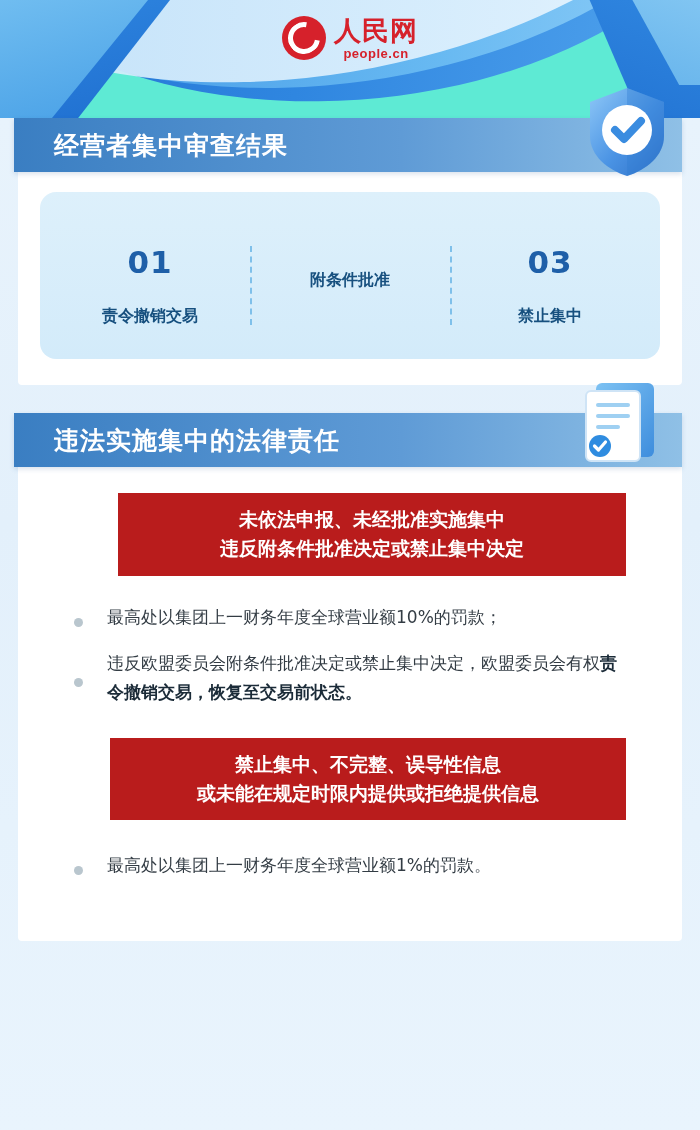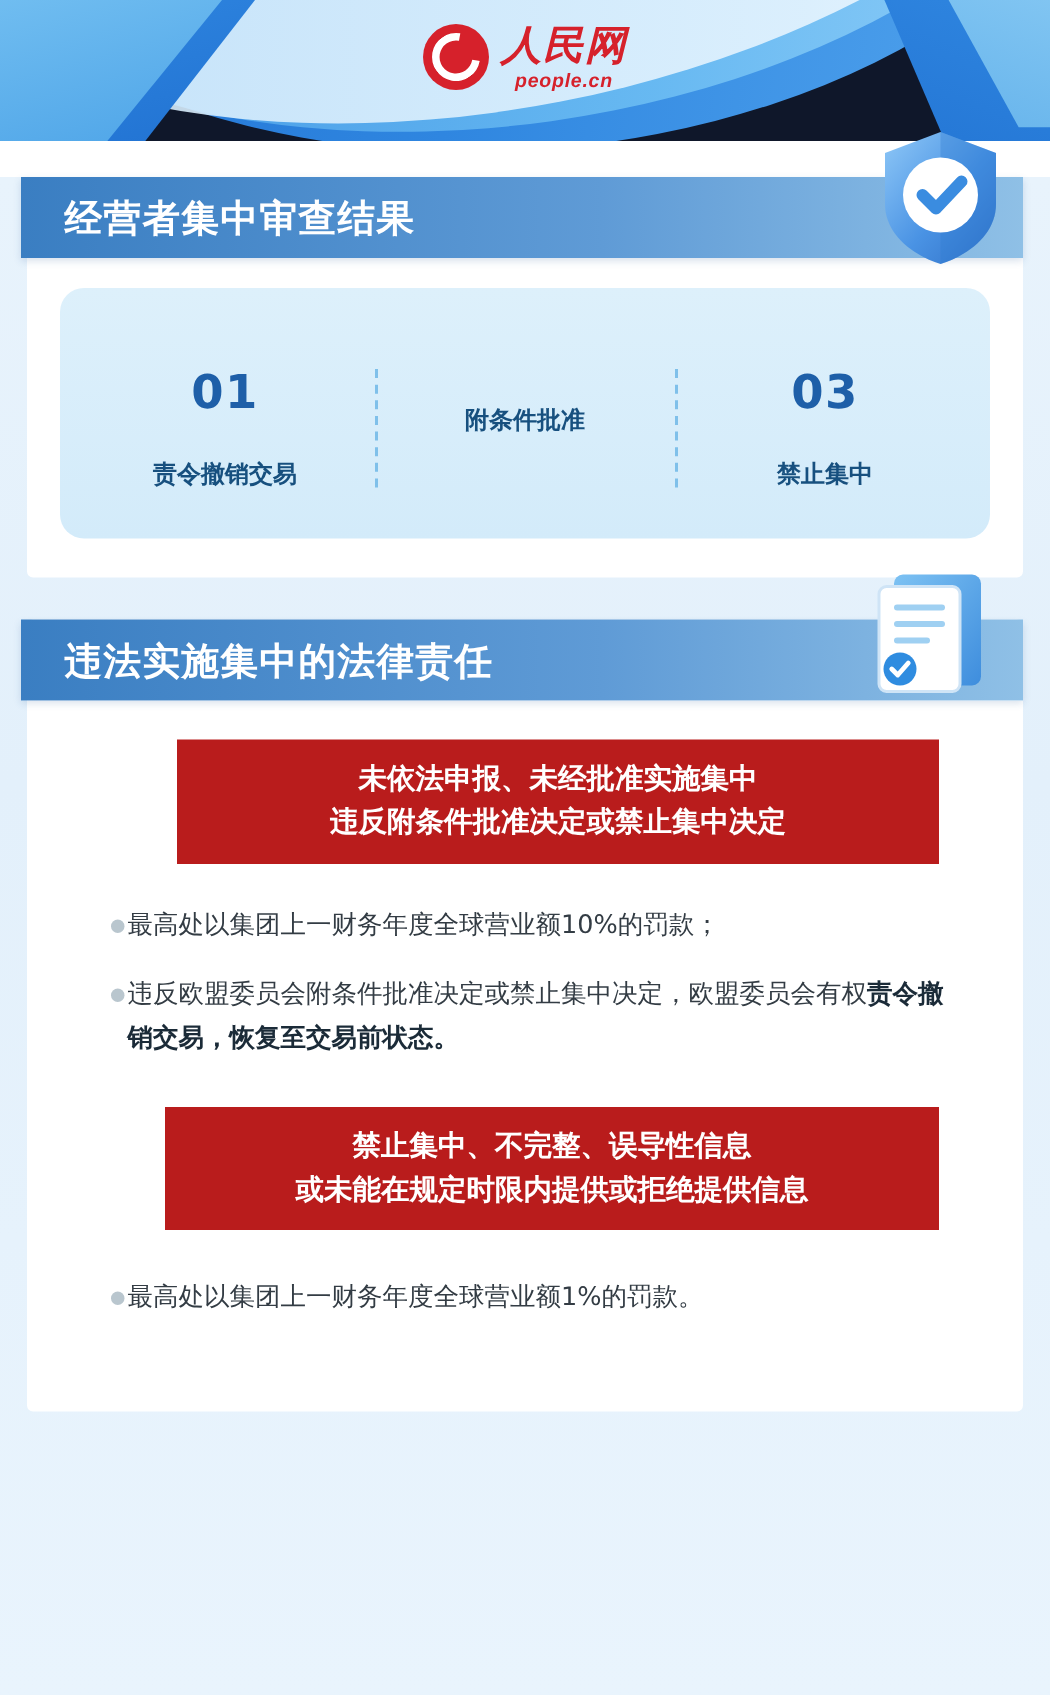--- a/index.html
+++ b/index.html
@@ -6,22 +6,22 @@
   html, body { width:700px; height:1130px; }
   body {
     font-family:"Liberation Sans","DejaVu Sans",sans-serif;
     background:#ffffff;
     position:relative;
     overflow:hidden;
   }
 
   
   .banner {
-    position:absolute; left:0; top:0; width:700px; height:94px;
-    background:#0f172a; overflow:hidden;font-style:italic;
+    position:absolute; left:0; top:0; width:700px; height:118px;
+    background:#5eead4; overflow:hidden;
   }
   .banner .wave-a {
     position:absolute; left:-60px; top:-150px; width:820px; height:250px;
     background:linear-gradient(100deg,#1f6fd0 0%,#2f86e0 45%,#56a8ef 100%);
     border-radius:0 0 50% 50%/0 0 100% 100%;
     transform:rotate(-4deg);
   }
   .banner .wave-b {
     position:absolute; left:-80px; top:-168px; width:860px; height:250px;
     background:linear-gradient(100deg,#3d93e4 0%,#6fc0f4 60%,#a9dcfb 100%);
@@ -96,21 +96,21 @@
     border-radius:4px;
     margin-bottom:28px;
   }
 
   .section-head {
     position:relative;
     height:54px;
     margin-left:-4px;
     background:linear-gradient(90deg,#3a7ec2 0%,#5f9bd6 58%,#8fc0e6 100%);
     display:flex; align-items:center;
-    padding-left:29px;
+    padding-left:40px;
     box-shadow:0 2px 5px rgba(40,90,150,.18);
   }
   .section-head .title {
     color:#ffffff; font-size:25px; font-weight:bold; letter-spacing:1px;
     font-family:"DejaVu Sans","Liberation Sans",sans-serif;
   }
 
   
   .shield {
     position:absolute; right:12px; top:-34px; width:86px; height:96px; z-index:6;
@@ -160,21 +160,21 @@
     font-size:19px;
     line-height:1.55;
     padding:12px 16px;
     font-family:"DejaVu Sans","Liberation Sans",sans-serif;
   }
   .blue-banner.b1 { margin:0 34px 0 78px; }
   .blue-banner.b2 { margin:0 34px 0 70px; }
 
   .bullets { margin:18px 0 22px 0; }
   .bullet {
-    display:flex; align-items:flex-start; gap:2px;
+    display:flex; align-items:center; gap:24px;
     padding:9px 28px 9px 34px;
   }
   .bullet .dot {
     width:9px; height:9px; border-radius:50%;
     background:#b9c6ce; flex:0 0 auto; margin-top:10px;
   }
   .bullet .txt {
     font-size:17px; color:#333c44; line-height:1.68;
     font-family:"DejaVu Sans","Liberation Sans",sans-serif;
   }

